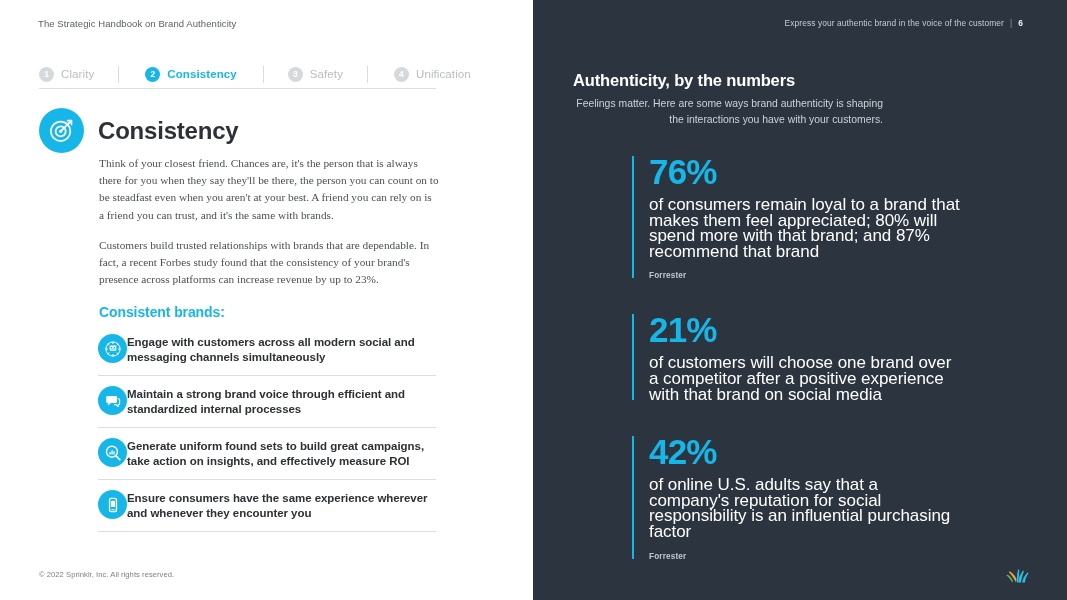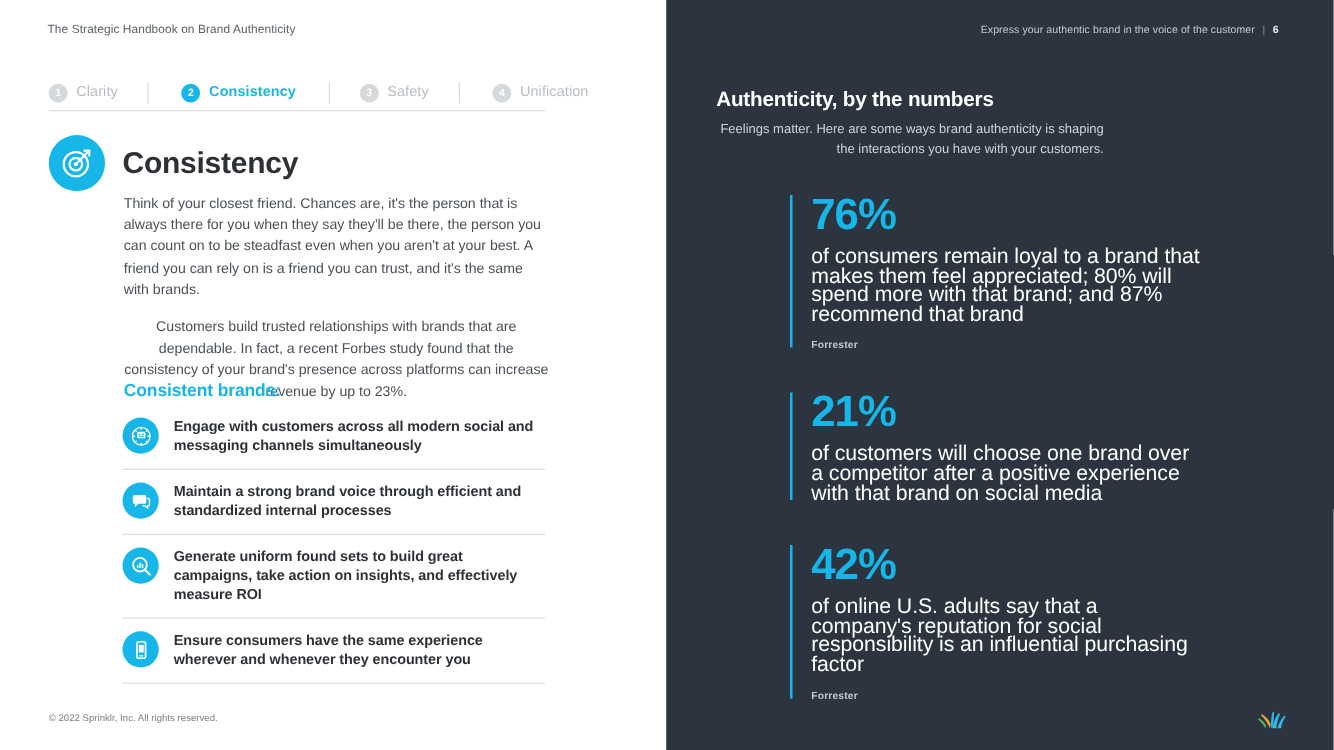--- a/index.html
+++ b/index.html
@@ -135,22 +135,23 @@
     left: 99px;
     top: 155px;
     width: 340px;
   }
 
   .body-copy p {
     font-size: 11.3px;
     line-height: 17.2px;
     color: #4a5055;
     margin-bottom: 13px;
-  }
-  .body-copy p:last-child { margin-bottom: 0; text-align: center; }
+    font-family: Liberation Serif, serif;
+  }
+  .body-copy p:last-child { margin-bottom: 0; }
 
   
   .list-heading {
     position: absolute;
     left: 99px;
     top: 304px;
     font-size: 14px;
     font-weight: bold;
     color: #17b6e8;
     letter-spacing: -0.1px;
@@ -159,21 +160,21 @@
   .brand-list {
     position: absolute;
     left: 98px;
     top: 327px;
     width: 338px;
   }
 
   .brand-item {
     display: flex;
     align-items: flex-start;
-    gap: 12px;
+    gap: 0;
     padding: 9px 0 10px 0;
     border-bottom: 1px solid #dcdfe1;
   }
   .brand-item:first-child { padding-top: 6px; }
 
   .brand-icon {
     width: 29px;
     height: 29px;
     border-radius: 50%;
     background: #17b6e8;

